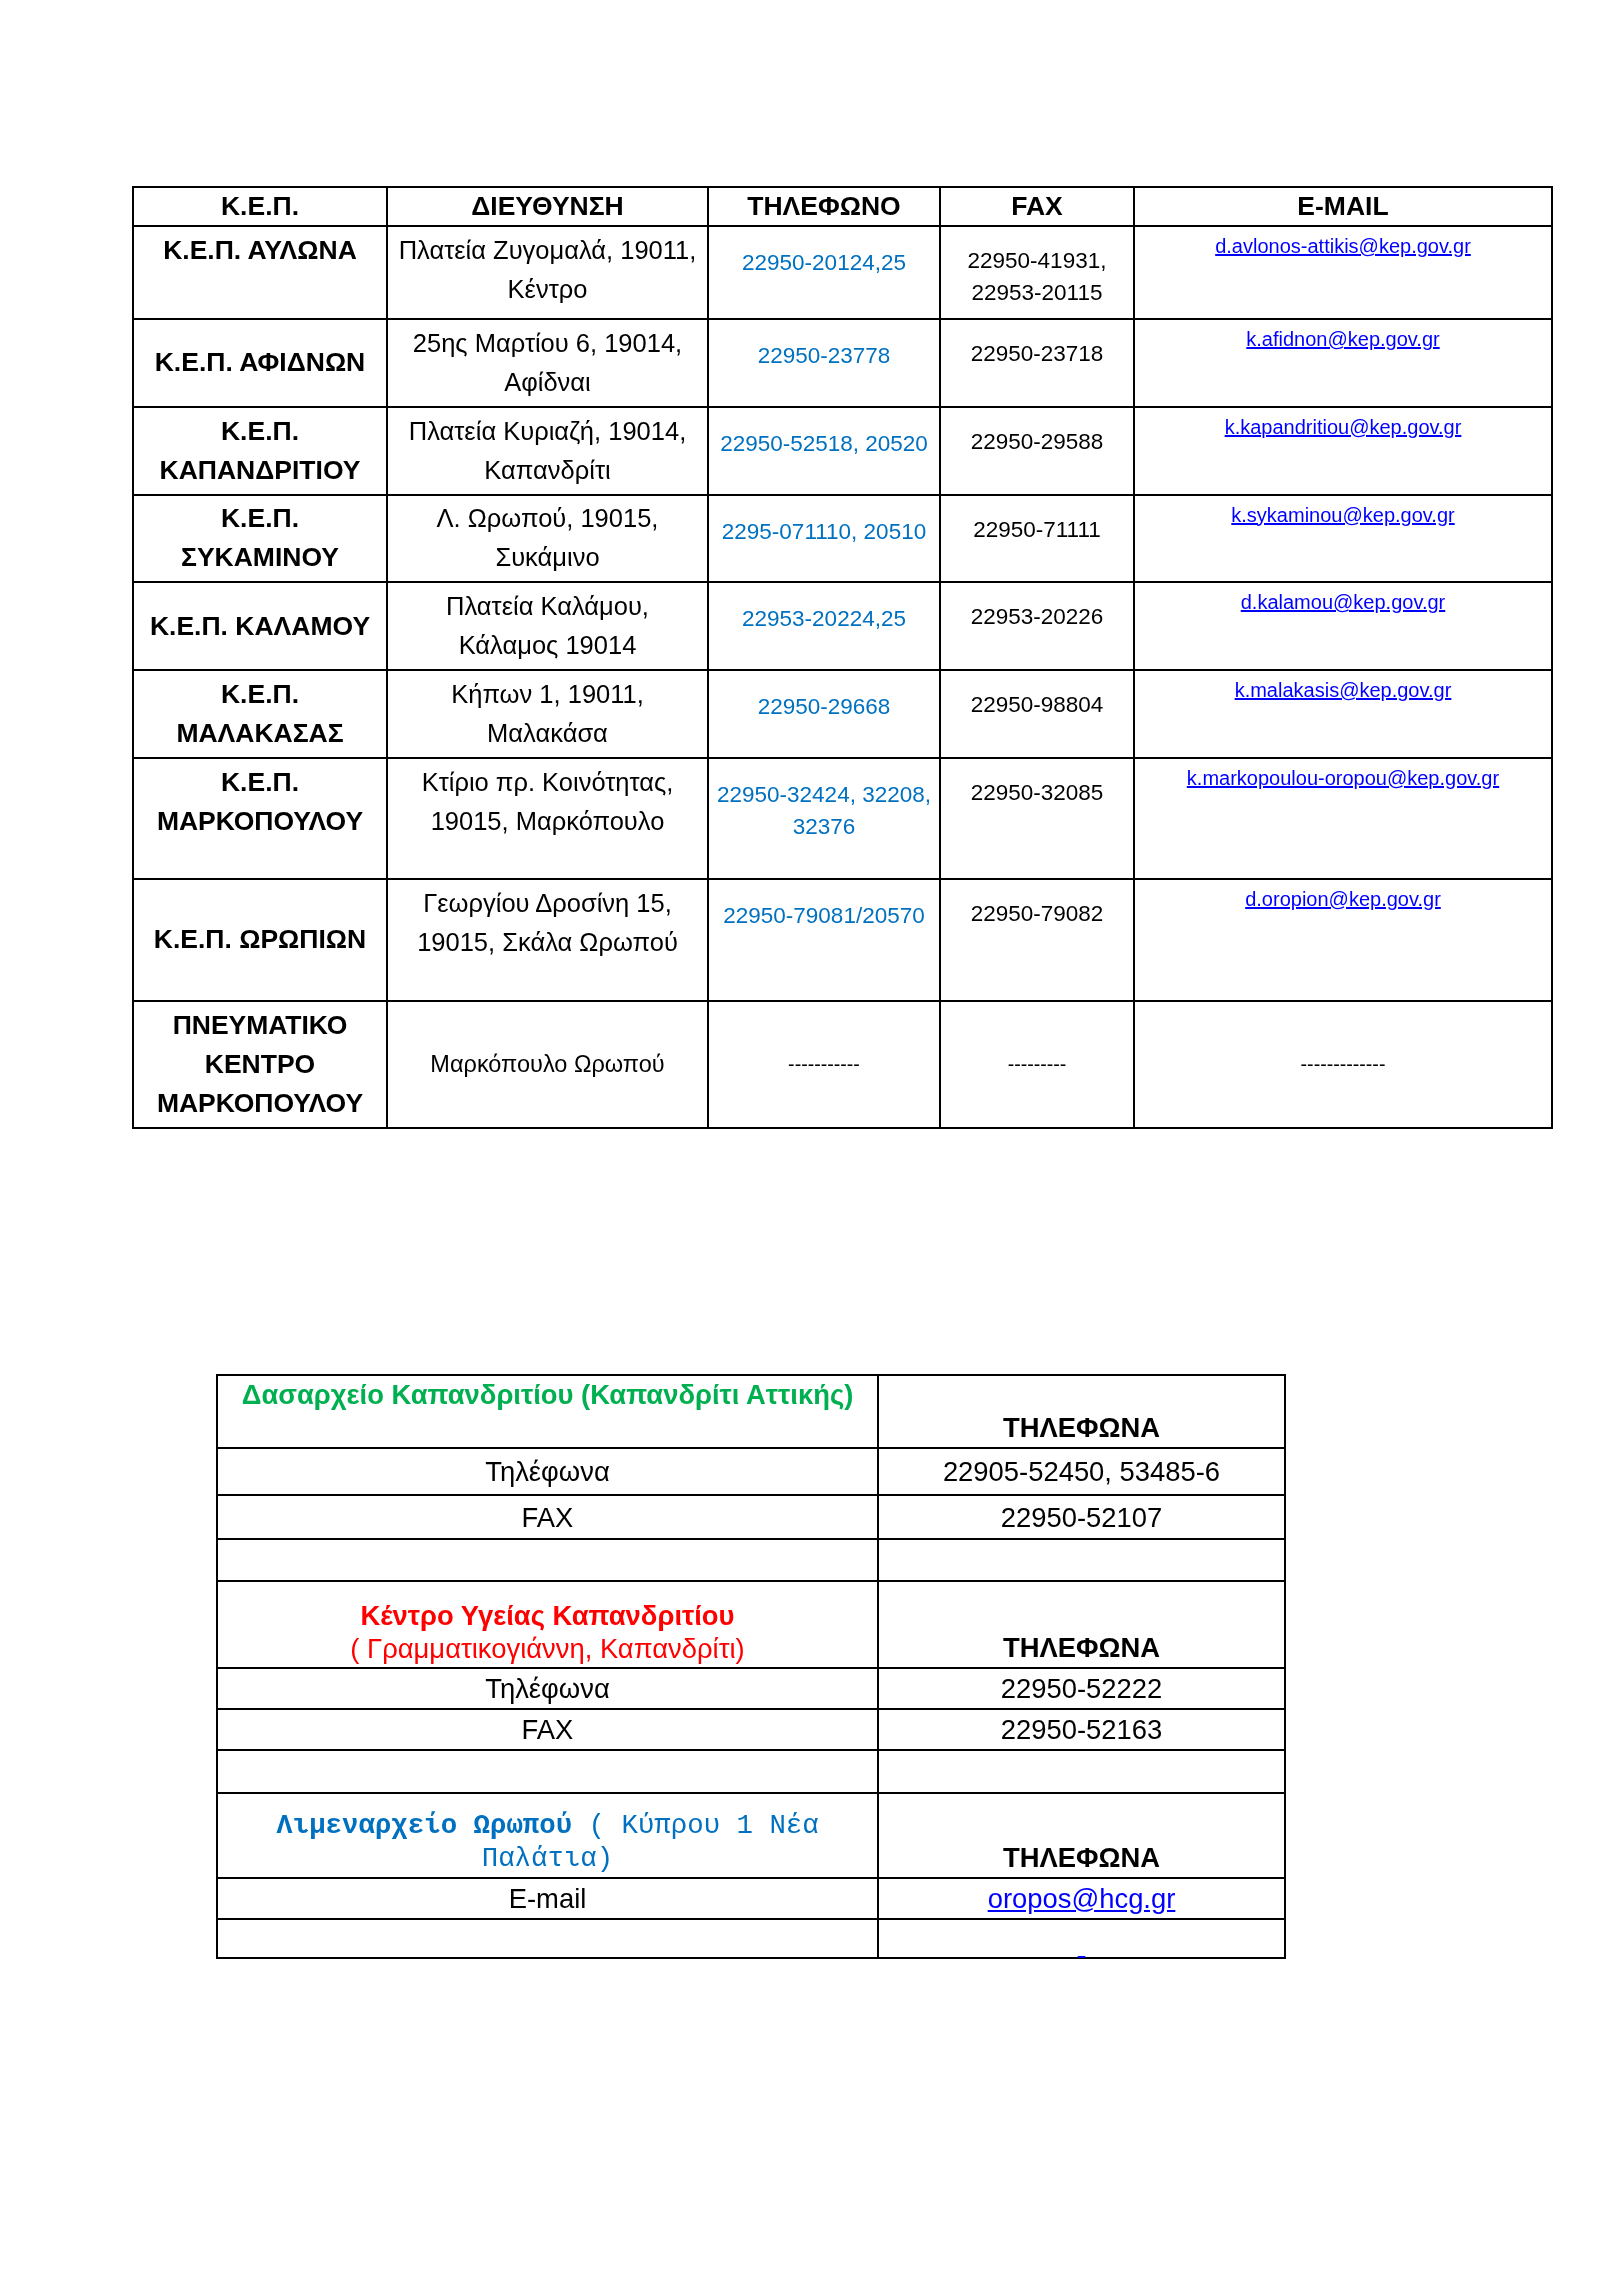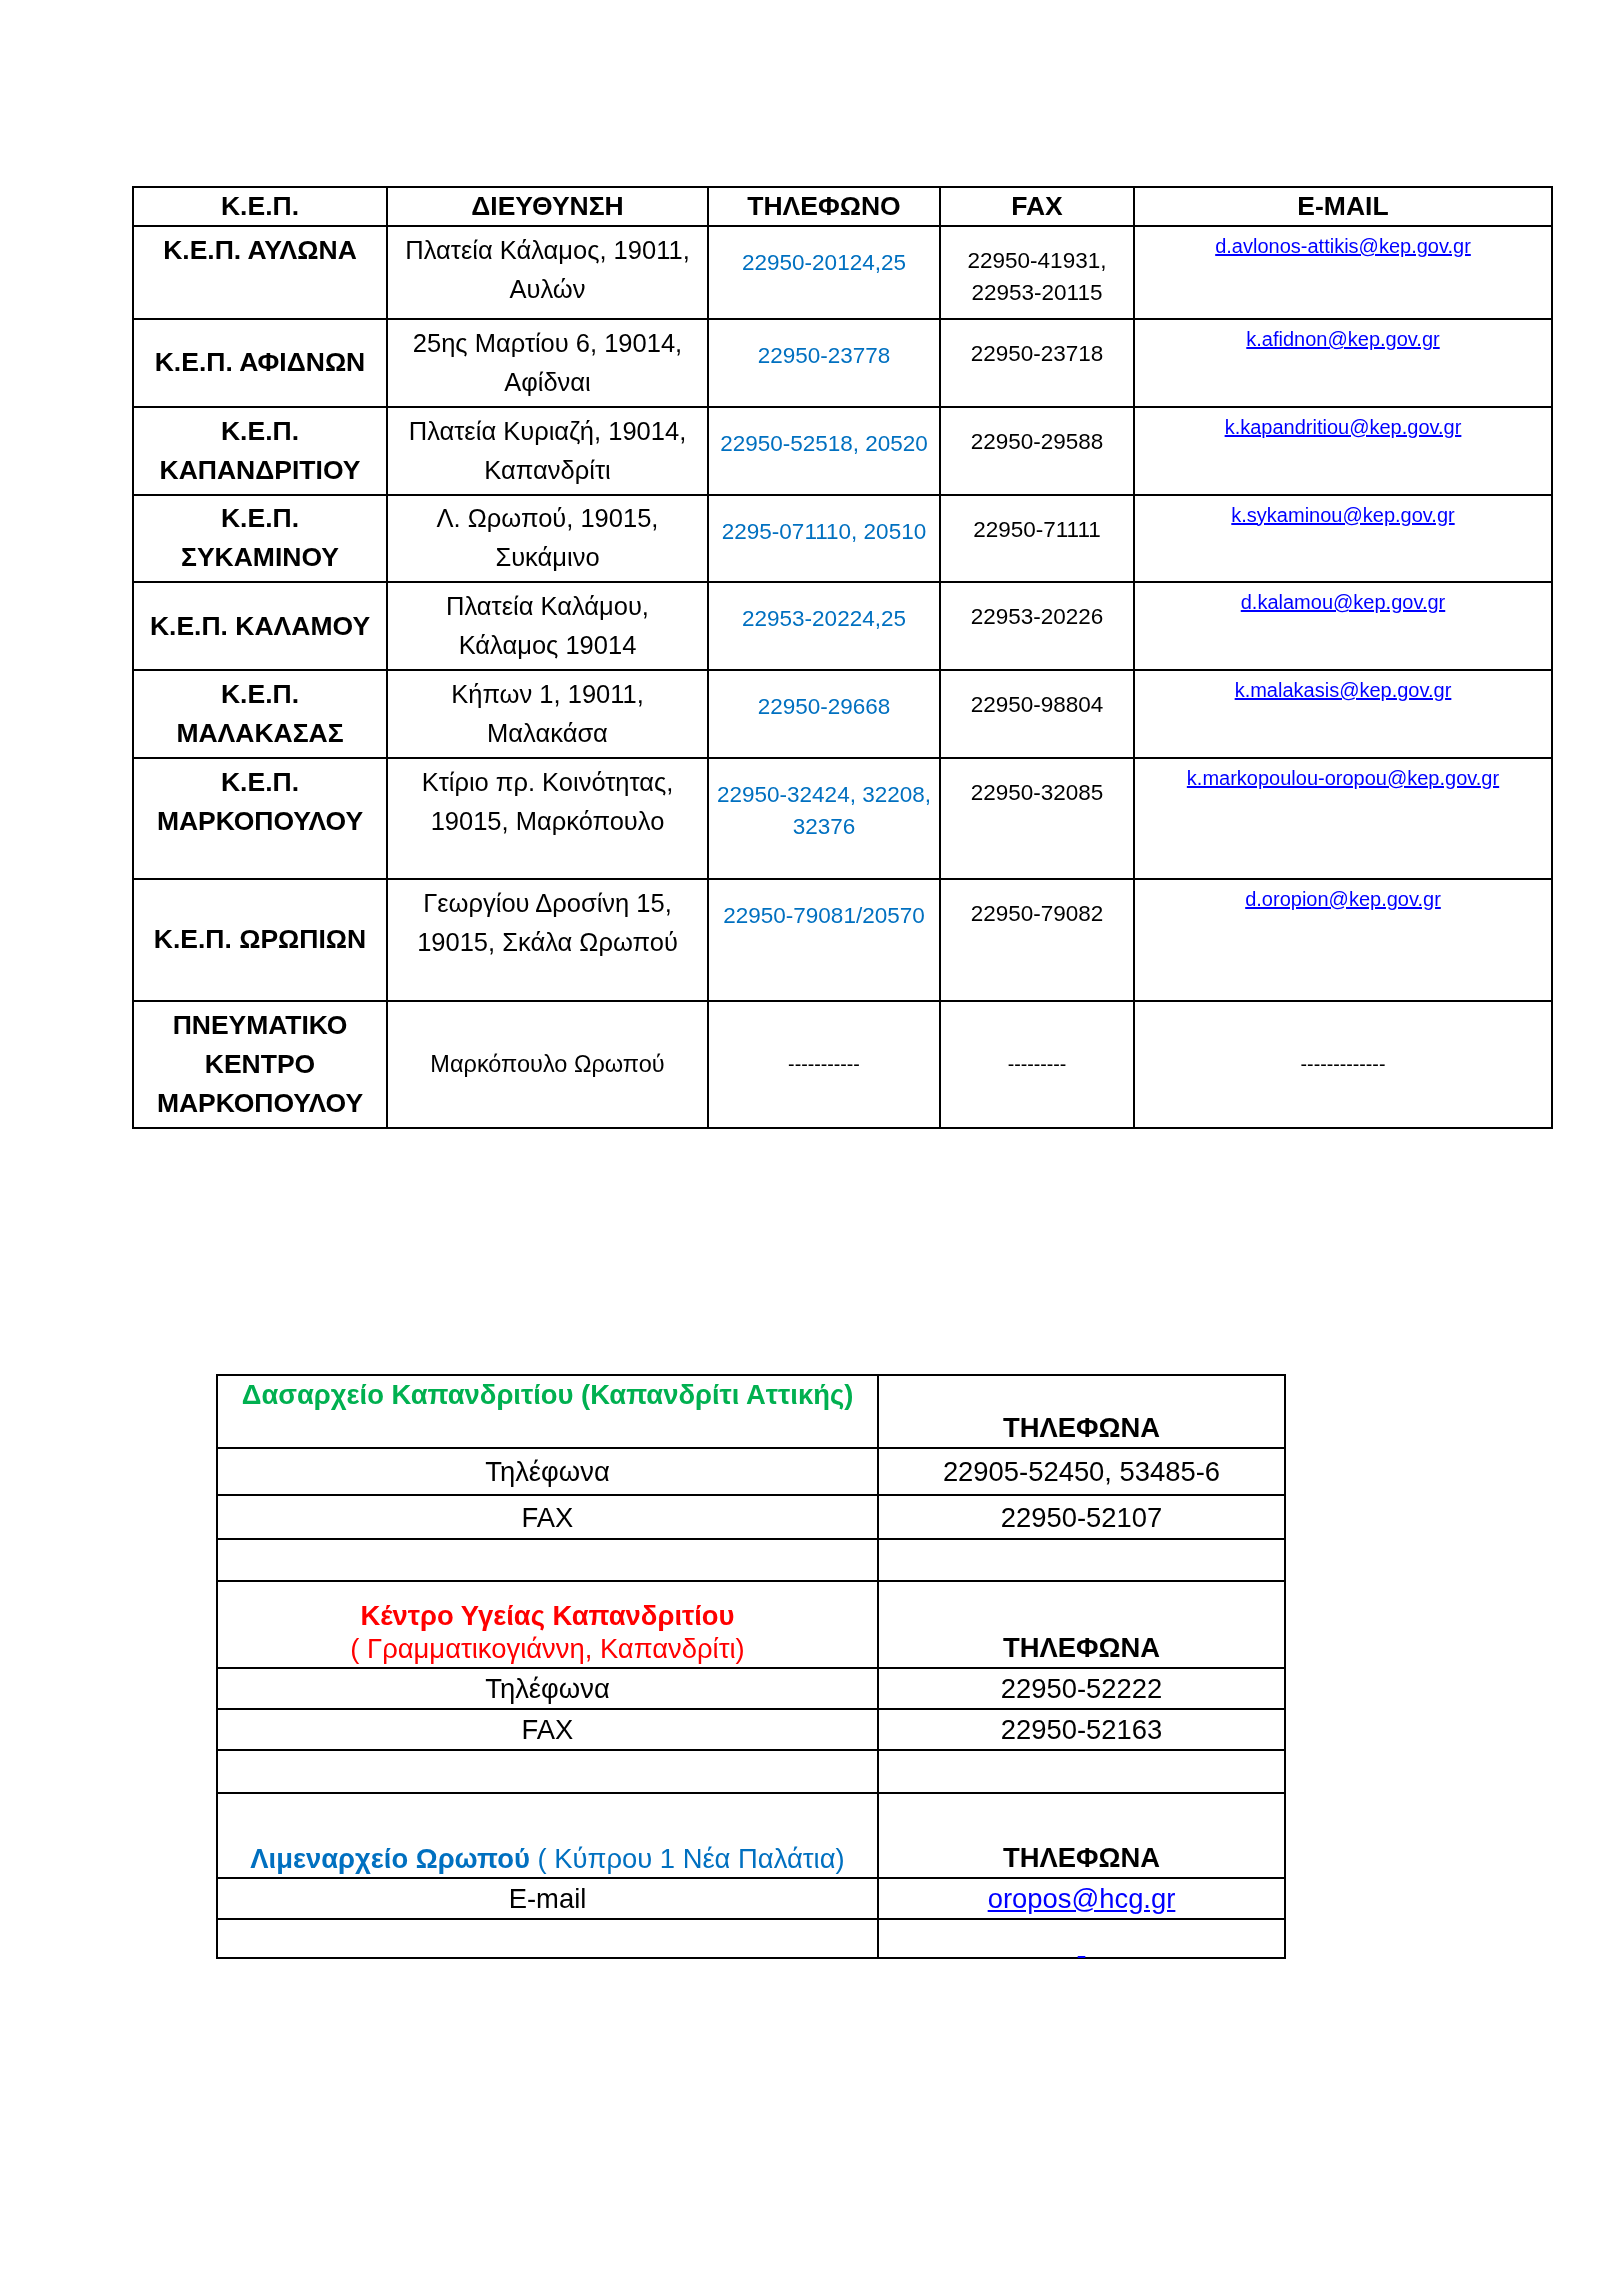--- a/index.html
+++ b/index.html
@@ -14,21 +14,21 @@
   #t1 td.email { font-size: 20px; line-height: 35px; padding-top: 2px; }
   #t1 td.dash { vertical-align: middle; font-size: 19.6px; }
   #t1 td.addr-small { vertical-align: middle; font-size: 23.5px; }
   a.mail { color: #0000ff; text-decoration: underline; }
   #t2 { left: 216px; top: 1329px; width: 1067px; margin-top: 45px; }
   #t2 td { font-size: 27.4px; line-height: 35px; vertical-align: middle; padding: 2px 5.9px; }
   #t2 td.hdr-right { vertical-align: bottom; font-weight: bold; font-size: 27.4px; }
   #t2 td.title { font-weight: bold; font-size: 27.4px; line-height: 33px; vertical-align: bottom; }
   .green { color: #00b050; }
   .red { color: #ff0000; }
-  .blue { color: #0070c0; }
+  .blue { color: #0070c0; font-family: Liberation Mono, monospace; }
   .blue-plain { color: #0070c0; font-weight: normal; }
   .spacer td { height: 35px; }
 </style>
 </head>
 <body>
 
 <table id="t1">
   <colgroup>
     <col style="width:254px">
       <col style="width:321px">
@@ -41,21 +41,21 @@
       <th>Κ.Ε.Π.</th>
       <th>ΔΙΕΥΘΥΝΣΗ</th>
       <th>ΤΗΛΕΦΩΝΟ</th>
       <th>FAX</th>
       <th>E-MAIL</th>
     </tr>
   </thead>
   <tbody>
     <tr style="height:93px">
       <td class="kep" style="vertical-align:top">Κ.Ε.Π.  ΑΥΛΩΝΑ</td>
-      <td>Πλατεία Κάλαμος, 19011, Αυλών</td>
+      <td>Πλατεία Ζυγομαλά, 19011, Κέντρο</td>
       <td class="phone">22950-20124,25</td>
       <td class="fax">22950-41931, 22953-20115</td>
       <td class="email"><a class="mail">d.avlonos-attikis@kep.gov.gr</a></td>
     </tr>
     <tr style="height:80px">
       <td class="kep">Κ.Ε.Π. ΑΦΙΔΝΩΝ</td>
       <td>25ης Μαρτίου 6, 19014, Αφίδναι</td>
       <td class="phone">22950-23778</td>
       <td class="fax">22950-23718</td>
       <td class="email"><a class="mail">k.afidnon@kep.gov.gr</a></td>

